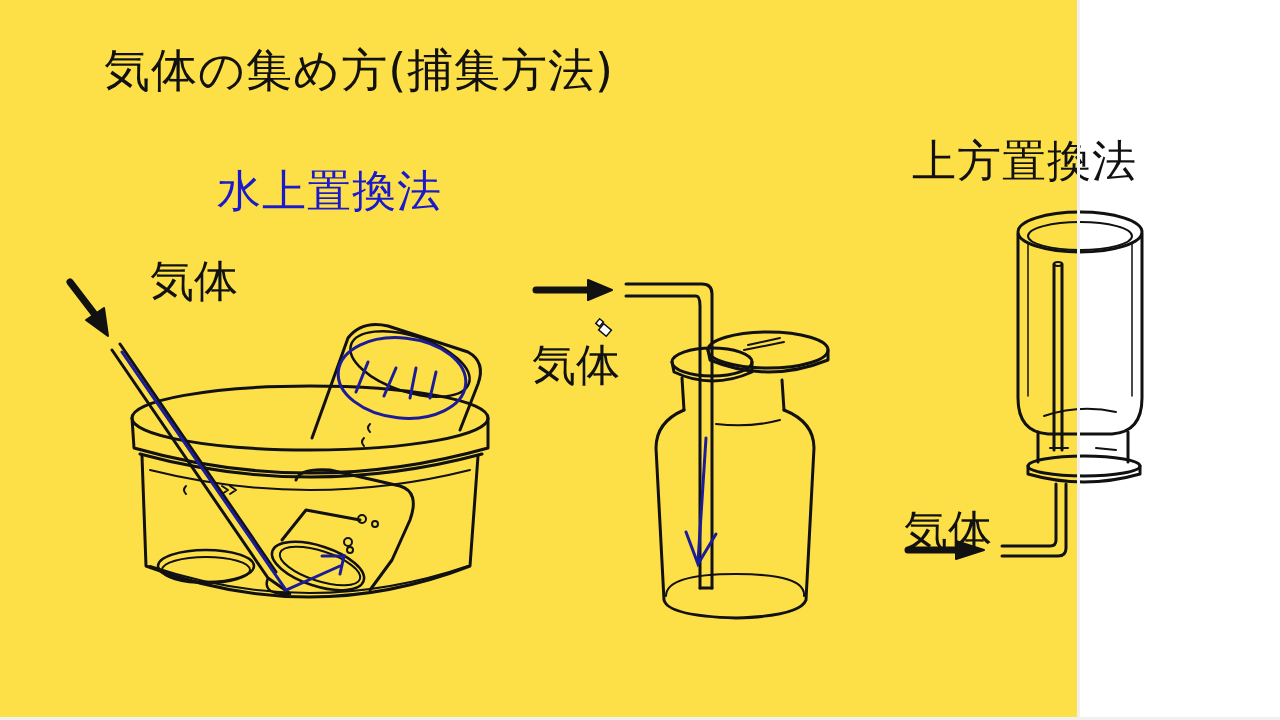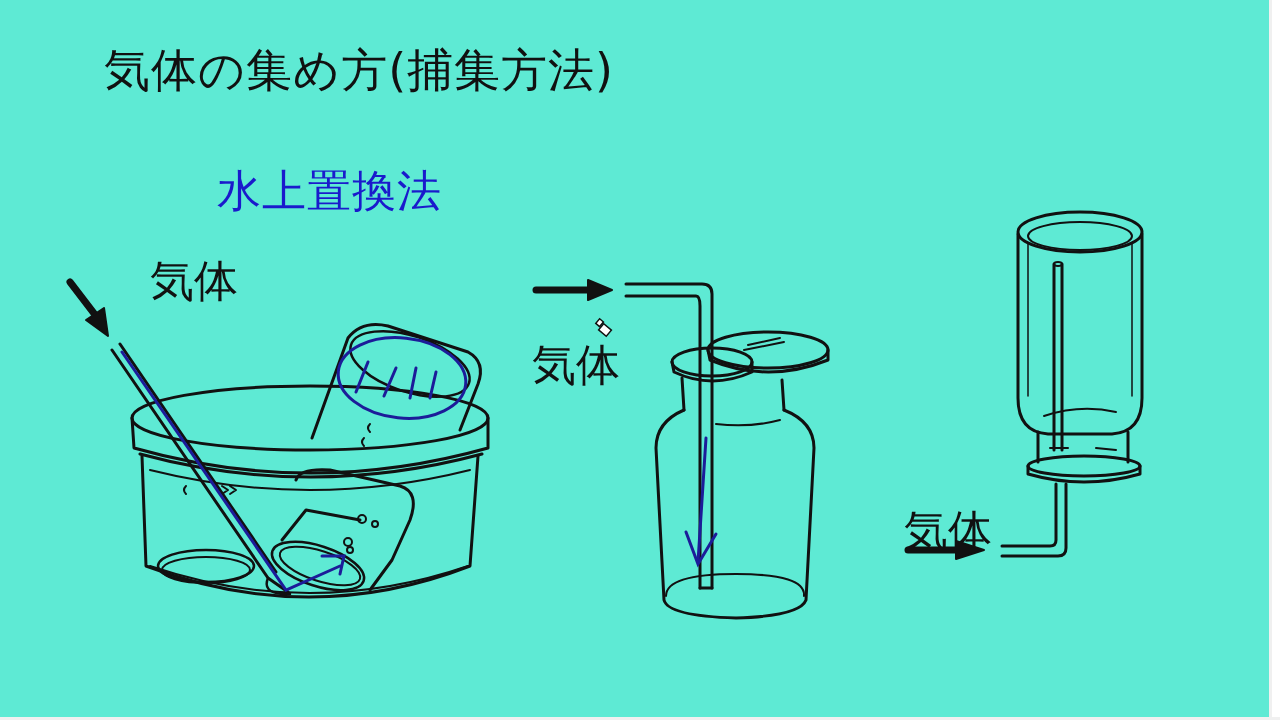--- a/index.html
+++ b/index.html
@@ -2,41 +2,42 @@
 <html><head>
 <meta charset="utf-8">
 <style>
   html, body { margin: 0; padding: 0; }
   body {
     width: 1280px; height: 720px; overflow: hidden;
     background: #ffffff;
     font-family: "DejaVu Sans", "Liberation Sans", sans-serif;
     position: relative;
   }
-  .slide { position: absolute; left: 0; top: 0; width: 1272px; height: 720px; background: #5eead4; }
+  .slide { position: absolute; left: 0; top: 0; width: 1080px; height: 720px; background: #fde047; }
   .frame-edge { position: absolute; right: 0; top: 0; width: 3px; height: 720px; background: #f0f0f0; }
   .frame-edge-b { position: absolute; left: 0; bottom: 0; width: 1280px; height: 3px; background: #f0f0f0; }
   .title {
     position: absolute; left: 104px; top: 40px;
     font-size: 46px; color: #111; letter-spacing: 1px; white-space: nowrap;
   }
   .method {
     position: absolute; font-size: 44px; white-space: nowrap; letter-spacing: 1px;
   }
   .label-gas { position: absolute; font-size: 44px; color: #111; white-space: nowrap; }
   svg.art { position: absolute; left: 0; top: 0; }
 </style>
 </head>
 <body>
 
 <div class="slide">
 
   <div class="title">気体の集め方(捕集方法)</div>
 
   <div class="method" style="left:172px; top:162px; color:#1a1acc;margin-left:45px;">水上置換法</div>
+  <div class="method" style="left:912px; top:132px; color:#111;">上方置換法</div>
 
   <div class="label-gas" style="left:150px; top:252px;">気体</div>
   <div class="label-gas" style="left:532px; top:336px;">気体</div>
   <div class="label-gas" style="left:904px; top:502px;">気体</div>
 
   <svg class="art" width="1280" height="720" viewBox="0 0 1280 720" xmlns="http://www.w3.org/2000/svg">
 
     <g fill="none" stroke="#111" stroke-width="3" stroke-linecap="round" stroke-linejoin="round">
 
       <g>

